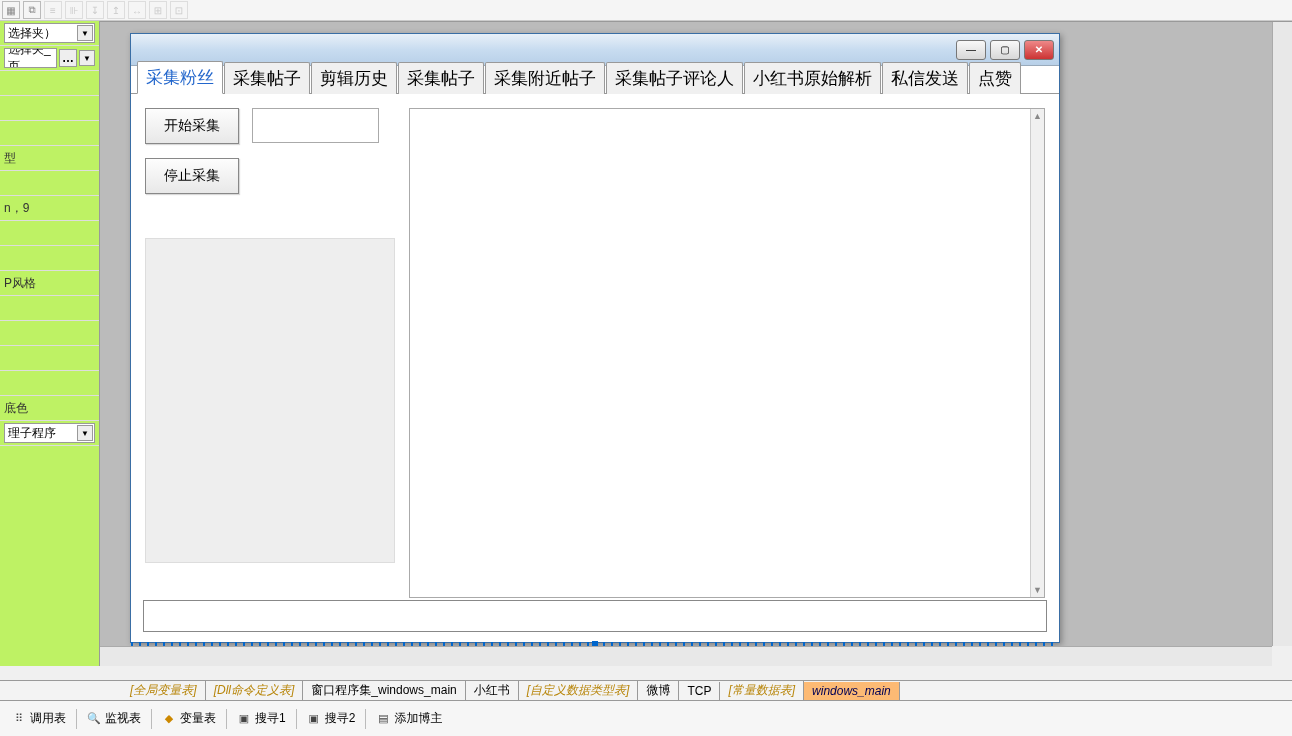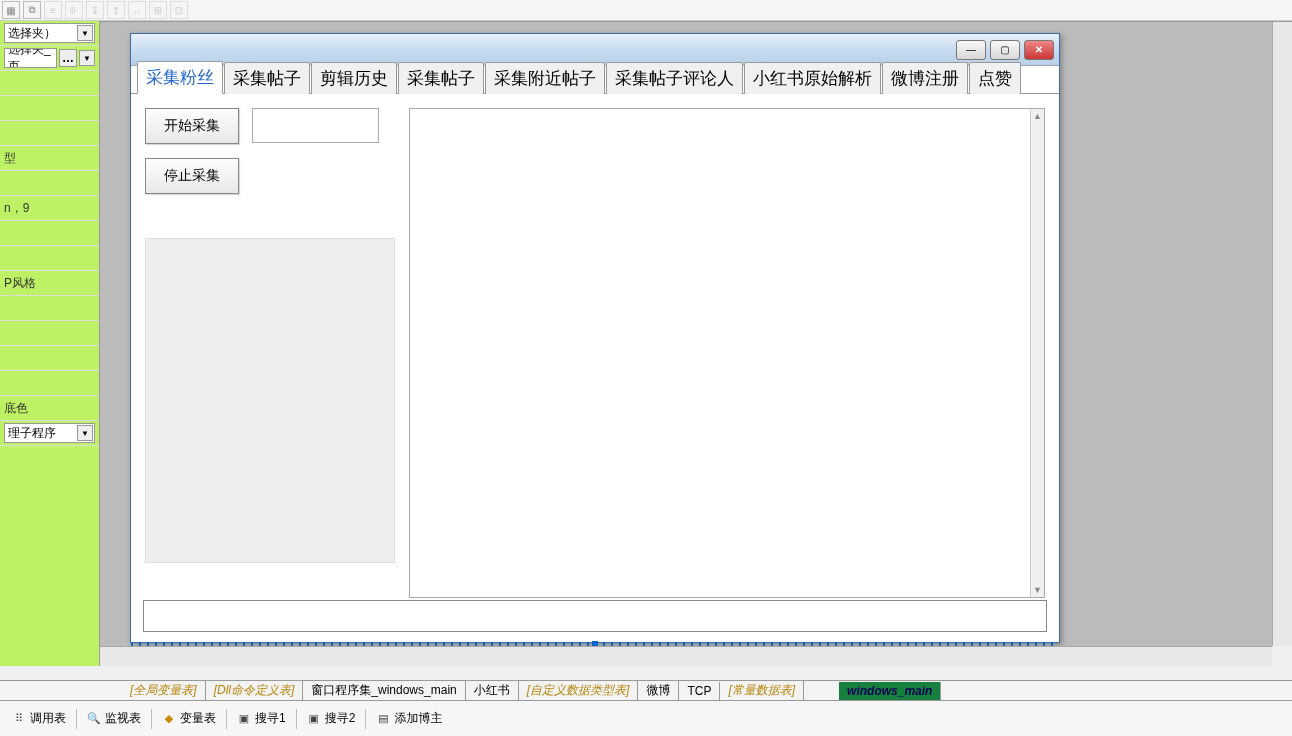--- a/index.html
+++ b/index.html
@@ -288,25 +288,24 @@
   border-right: 1px solid #999;
   white-space: nowrap;
   position: relative;
 }
 .et.bracket { color: #b8860b; font-style: italic; }
 .et::before, .et::after {
   content:"";
   position:absolute;
 }
 .et.active {
-  background:#15803d;
-  font-weight:bold;
+  background:#fdba74;
+  font-weight:normal;
   color:#005;
   font-style: italic;
-  margin-left: 35px;
 }
 
 .prop-anchor{
   position:absolute;
   left:4px; bottom:36px;
   height:20px;
   display:flex;
   align-items:center;
   gap:4px;
   background:#eee;
@@ -408,21 +407,21 @@
     </div>
 
     <div class="tab-strip">
       <div class="tab active">采集粉丝</div>
       <div class="tab">采集帖子</div>
       <div class="tab">剪辑历史</div>
       <div class="tab">采集帖子</div>
       <div class="tab">采集附近帖子</div>
       <div class="tab">采集帖子评论人</div>
       <div class="tab">小红书原始解析</div>
-      <div class="tab">微博注册</div>
+      <div class="tab">私信发送</div>
       <div class="tab">点赞</div>
     </div>
 
     <div class="tab-content">
       <div class="left-controls">
         <div>
           <div class="btn">开始采集</div>
           <div class="txtbox"></div>
         </div>
         <div class="btn">停止采集</div>

